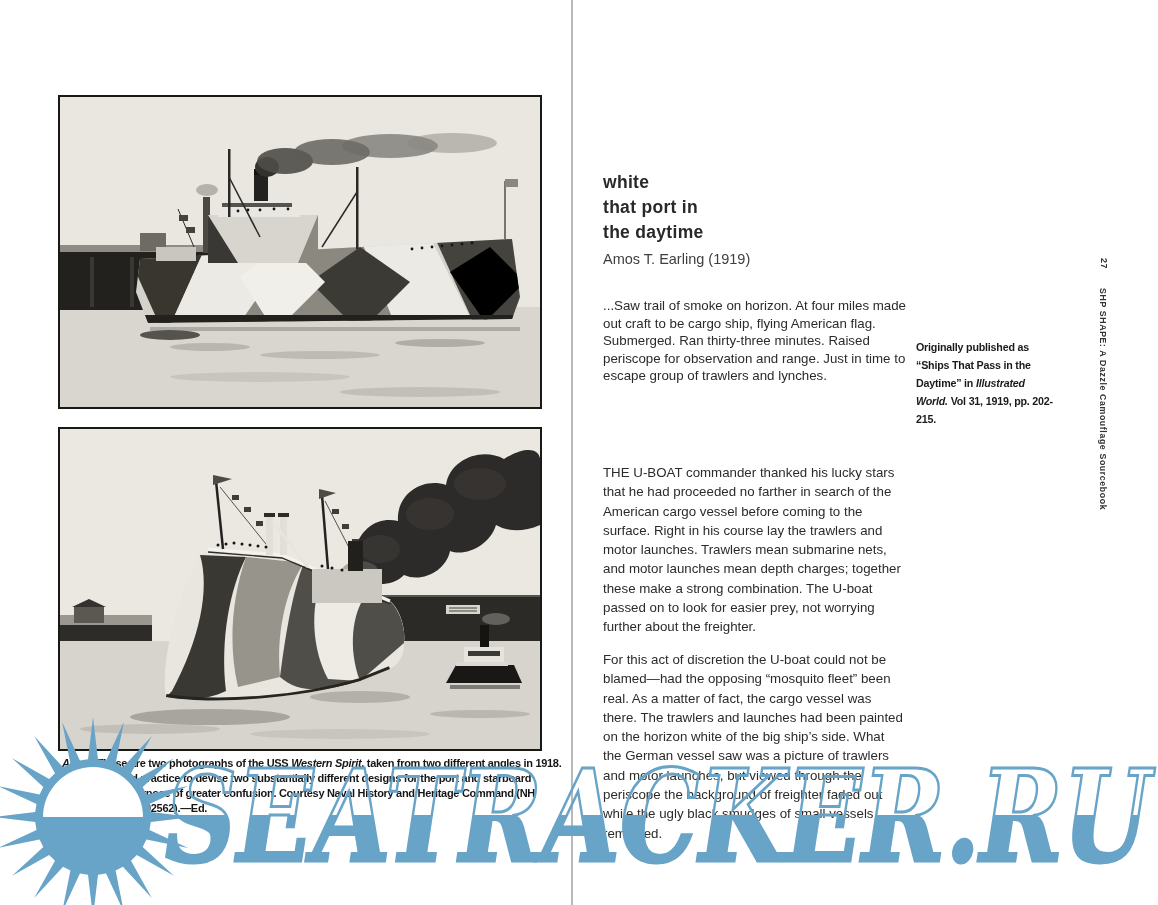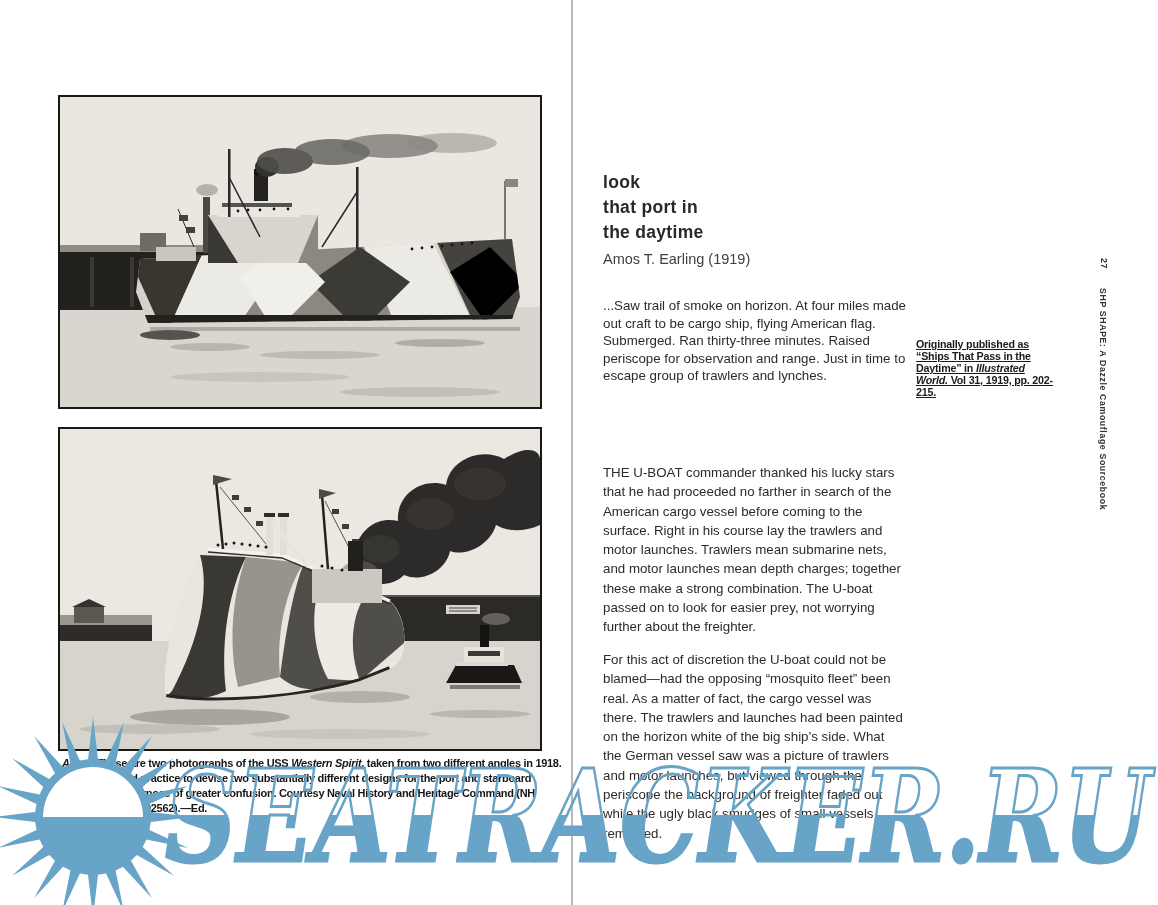--- a/index.html
+++ b/index.html
@@ -38,22 +38,22 @@
     left:603px; top:297px; width:306px;
     font-size:13.3px; line-height:17.5px; color:#2c2b29;
   }
   .para { left:603px; width:303px; font-size:13.3px; line-height:19.3px; color:#2c2b29; }
   .para-1 { top:418px;margin-top:45px; }
   .para-2 { top:618px;margin-top:32px; }
 
   
   .sidebar-note {
     left:916px; top:338px; width:142px;
-    font-size:10.7px; line-height:12px; font-weight:600;
-    letter-spacing:-0.2px; color:#1a1a1a;text-decoration:underline;
+    font-size:10.7px; line-height:18px; font-weight:600;
+    letter-spacing:-0.2px; color:#1a1a1a;
   }
   .sidebar-note .it { font-style:italic; }
 
   
   .folio, .spine {
     writing-mode:vertical-rl; text-orientation:mixed;
     font-weight:700; color:#333331; white-space:nowrap;
   }
   .folio { left:1099px; top:258px; font-size:9px; letter-spacing:0.5px; }
   .spine { left:1098px; top:288px; font-size:8.8px; letter-spacing:0.6px; }
@@ -236,21 +236,21 @@
     <rect x="390" y="256" width="70" height="4" fill="#403e39" opacity="0.6"></rect>
     <ellipse cx="90" cy="300" rx="70" ry="5" fill="#bcb9b2" opacity="0.8"></ellipse>
     <ellipse cx="280" cy="305" rx="90" ry="5" fill="#c3c0b9" opacity="0.8"></ellipse>
     <ellipse cx="420" cy="285" rx="50" ry="4" fill="#b2afa8" opacity="0.8"></ellipse>
   </svg>
 </figure>
 
 <p class="abs caption"><span class="it">Above</span><span> These are two photographs of the USS </span><span class="it">Western Spirit</span><span>, taken from two different angles in 1918. It was standard practice to devise two substantially different designs for the port and starboard sides, for the purpose of greater confusion. Courtesy Naval History and Heritage Command (NH 104948 and NH 102562).—Ed.</span></p>
 
 <h1 class="abs title">
-  <div>look</div>
+  <div>white</div>
   <div>that port in</div>
   <div>the daytime</div>
 </h1>
 <div class="abs author">Amos T. Earling (1919)</div>
 <p class="abs quote">...Saw trail of smoke on horizon. At four miles made out craft to be cargo ship, flying American flag. Submerged. Ran thirty-three minutes. Raised periscope for observation and range. Just in time to escape group of trawlers and lynches.</p>
 <p class="abs para para-1">THE U-BOAT commander thanked his lucky stars that he had proceeded no farther in search of the American cargo vessel before coming to the surface. Right in his course lay the trawlers and motor launches. Trawlers mean submarine nets, and motor launches mean depth charges; together these make a strong combination. The U-boat passed on to look for easier prey, not worrying further about the freighter.</p>
 <p class="abs para para-2">For this act of discretion the U-boat could not be blamed—had the opposing “mosquito fleet” been real. As a matter of fact, the cargo vessel was there. The trawlers and launches had been painted on the horizon white of the big ship’s side. What the German vessel saw was a picture of trawlers and motor launches, but viewed through the periscope the background of freighter faded out while the ugly black smudges of small vessels remained.</p>
 
 <aside class="abs sidebar-note"><span>Originally published as “Ships That Pass in the Daytime” in </span><span class="it">Illustrated World.</span><span> Vol 31, 1919, pp. 202-215.</span></aside>
 

